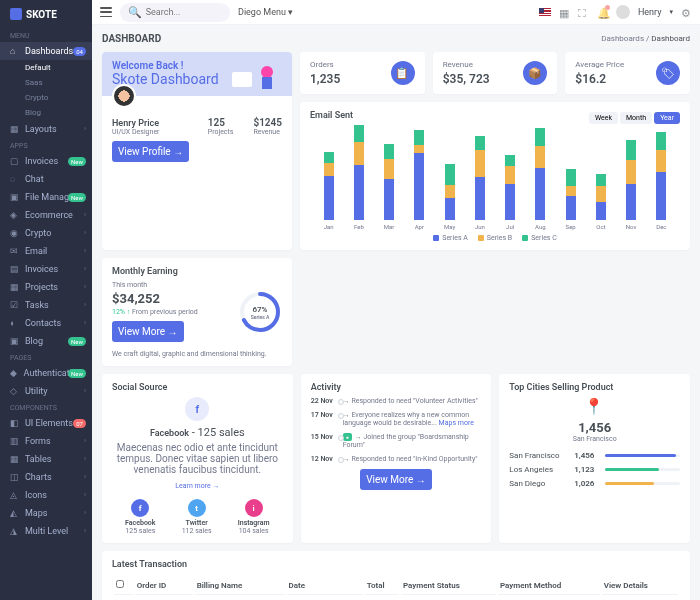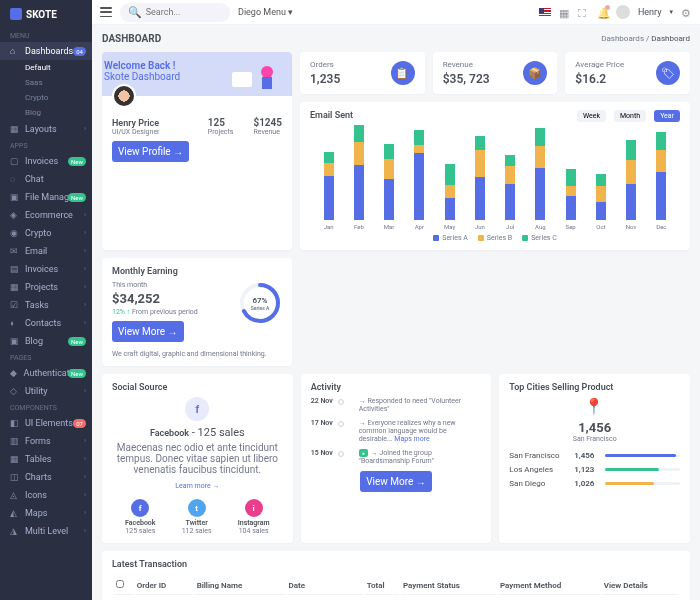--- a/index.html
+++ b/index.html
@@ -33,52 +33,52 @@
 .flag{width:12px;height:8px;background:linear-gradient(#b22234 0 15%,#fff 15% 30%,#b22234 30% 45%,#fff 45% 60%,#b22234 60% 75%,#fff 75% 90%,#b22234 90%);position:relative}
 .flag::before{content:'';position:absolute;width:5px;height:5px;background:#3c3b6e;top:0;left:0}
 .content{flex:1;padding:8px 10px;overflow-y:auto}
 .page-header{display:flex;justify-content:space-between;align-items:center;margin-bottom:8px}
 .page-title{font-size:10px;font-weight:700;color:#495057}
 .breadcrumb{font-size:8px;color:#74788d}
 .breadcrumb .active{color:#495057}
 .row{display:flex;gap:8px;margin-bottom:8px}
 .card{background:#fff;border-radius:4px;box-shadow:0 1px 2px rgba(18,38,63,.03)}
 .welcome-card{width:190px;position:relative;overflow:hidden}
-.welcome-top{background:#d4dbf9;padding:8px 2px;height:44px;position:relative}
+.welcome-top{background:#d4dbf9;padding:8px 10px;height:44px;position:relative}
 .welcome-top h4{font-size:10px;color:#556ee6;font-weight:600}
-.welcome-top p{font-size:10px;color:#556ee6}
+.welcome-top p{font-size:14px;color:#556ee6}
 .welcome-illus{position:absolute;right:5px;top:5px;width:60px;height:35px}
 .welcome-bottom{padding:8px 10px;position:relative}
 .avatar-md{width:24px;height:24px;border-radius:50%;background:#fff;border:2px solid #fff;position:absolute;top:-12px;left:10px;background-image:radial-gradient(circle,#f4c2a0 40%,#333 40%)}
 .welcome-name{font-size:9px;font-weight:600;margin-top:14px}
 .welcome-role{font-size:7px;color:#74788d}
 .welcome-stats{display:flex;gap:20px;margin-top:4px}
 .ws-item{font-size:7px}
 .ws-val{font-size:10px;font-weight:600;color:#495057}
 .ws-lbl{color:#74788d}
 .btn{background:#556ee6;color:#fff;border:none;padding:3px 7px;border-radius:3px;font-size:7px;cursor:pointer}
 .btn.sm{padding:5px 6px;font-size:10px}
 .stat-card{flex:1;padding:8px 10px;display:flex;justify-content:space-between;align-items:center}
 .stat-lbl{font-size:8px;color:#74788d;margin-bottom:3px}
 .stat-val{font-size:12px;font-weight:600}
 .stat-icon{width:24px;height:24px;border-radius:50%;background:#556ee6;display:flex;align-items:center;justify-content:center;color:#fff}
 .earning-card{width:190px;padding:8px 10px}
 .card-title{font-size:9px;font-weight:600;margin-bottom:5px}
-.earning-body{display:flex;justify-content:space-between;align-items:flex-start}
+.earning-body{display:flex;justify-content:space-between;align-items:center}
 .earn-left{font-size:7px;color:#74788d}
 .earn-val{font-size:13px;font-weight:700;color:#495057;margin:2px 0}
 .earn-pct{color:#34c38f;font-size:7px}
 .earn-circle{width:44px;height:44px;position:relative}
 .earn-circle svg{transform:rotate(-90deg)}
 .earn-circle-txt{position:absolute;top:50%;left:50%;transform:translate(-50%,-50%);font-size:8px;font-weight:600;text-align:center}
 .earn-circle-txt small{font-size:5px;display:block;color:#74788d}
 .earn-note{font-size:7px;color:#74788d;margin-top:8px}
 .email-card{flex:1;padding:8px 10px}
-.email-header{display:flex;justify-content:space-between;align-items:flex-start;margin-bottom:5px}
-.period-btns{display:flex;gap:8px}
+.email-header{display:flex;justify-content:space-between;align-items:center;margin-bottom:5px}
+.period-btns{display:flex;gap:2px}
 .period-btn{padding:2px 6px;font-size:7px;border:none;background:#eff2f7;border-radius:3px;cursor:pointer}
 .period-btn.active{background:#556ee6;color:#fff}
 .chart{height:100px;display:flex;align-items:flex-end;gap:3px;padding:0 5px;position:relative}
 .bar-group{flex:1;display:flex;flex-direction:column;justify-content:flex-end;align-items:center;gap:1px}
 .bar{width:10px;display:flex;flex-direction:column}
 .bar-seg{width:100%}
 .bar-a{background:#556ee6}
 .bar-b{background:#f1b44c}
 .bar-c{background:#34c38f}
 .bar-lbl{font-size:6px;color:#74788d;margin-top:2px}
@@ -89,21 +89,21 @@
 .social-main-icon{width:24px;height:24px;border-radius:50%;background:#e8ebfb;margin:5px auto;display:flex;align-items:center;justify-content:center;color:#556ee6;font-weight:700;font-size:10px}
 .social-title{font-size:9px;font-weight:600}
 .social-desc{font-size:10px;color:#74788d;margin:3px 0}
 .social-link{font-size:7px;color:#556ee6}
 .social-row{display:flex;justify-content:space-around;margin-top:8px}
 .social-item{text-align:center;font-size:7px}
 .si-icon{width:18px;height:18px;border-radius:50%;margin:0 auto 2px;display:flex;align-items:center;justify-content:center;color:#fff;font-size:8px;font-weight:700}
 .si-name{font-weight:600;color:#495057}
 .si-sales{color:#74788d}
 .activity-card{flex:1;padding:8px 10px}
-.activity-item{display:flex;gap:18px;margin-bottom:6px;font-size:7px}
+.activity-item{display:flex;gap:2px;margin-bottom:6px;font-size:7px}
 .ai-date{width:30px;color:#495057;font-weight:600;position:relative}
 .ai-dot{width:6px;height:6px;border:1px solid #ced4da;border-radius:50%;position:absolute;right:-3px;top:2px;background:#fff}
 .ai-text{flex:1;color:#74788d}
 .ai-text a{color:#556ee6;text-decoration:none}
 .ai-badge{background:#34c38f;color:#fff;font-size:5px;padding:1px 3px;border-radius:2px;margin-right:3px}
 .cities-card{flex:1;padding:8px 10px;text-align:center}
 .city-icon{font-size:16px;margin:4px 0}
 .city-main-val{font-size:13px;font-weight:700}
 .city-main-name{font-size:7px;color:#74788d;margin-bottom:8px}
 .city-row{display:flex;justify-content:space-between;align-items:center;margin-bottom:5px;font-size:8px}
@@ -519,20 +519,24 @@
                 <div class="ai-date">22 Nov<div class="ai-dot"></div></div>
                 <div class="ai-text">→ Responded to need "Volunteer Activities"</div>
               </div>
               <div class="activity-item">
                 <div class="ai-date">17 Nov<div class="ai-dot"></div></div>
                 <div class="ai-text">→ Everyone realizes why a new common language would be desirable... <a>Maps more</a></div>
               </div>
               <div class="activity-item">
                 <div class="ai-date">15 Nov<div class="ai-dot"></div></div>
                 <div class="ai-text"><span class="ai-badge">●</span>→ Joined the group "Boardsmanship Forum"</div>
+              </div>
+              <div class="activity-item">
+                <div class="ai-date">12 Nov<div class="ai-dot"></div></div>
+                <div class="ai-text">→ Responded to need "In-Kind Opportunity"</div>
               </div>
             </div>
           <div style="text-align:center"><button class="btn sm">View More →</button></div>
         </div>
         <div class="card cities-card">
           <div class="card-title" style="text-align:left">Top Cities Selling Product</div>
           <div class="city-icon">📍</div>
           <div class="city-main-val">1,456</div>
           <div class="city-main-name">San Francisco</div>
           <div id="cities-rows">

